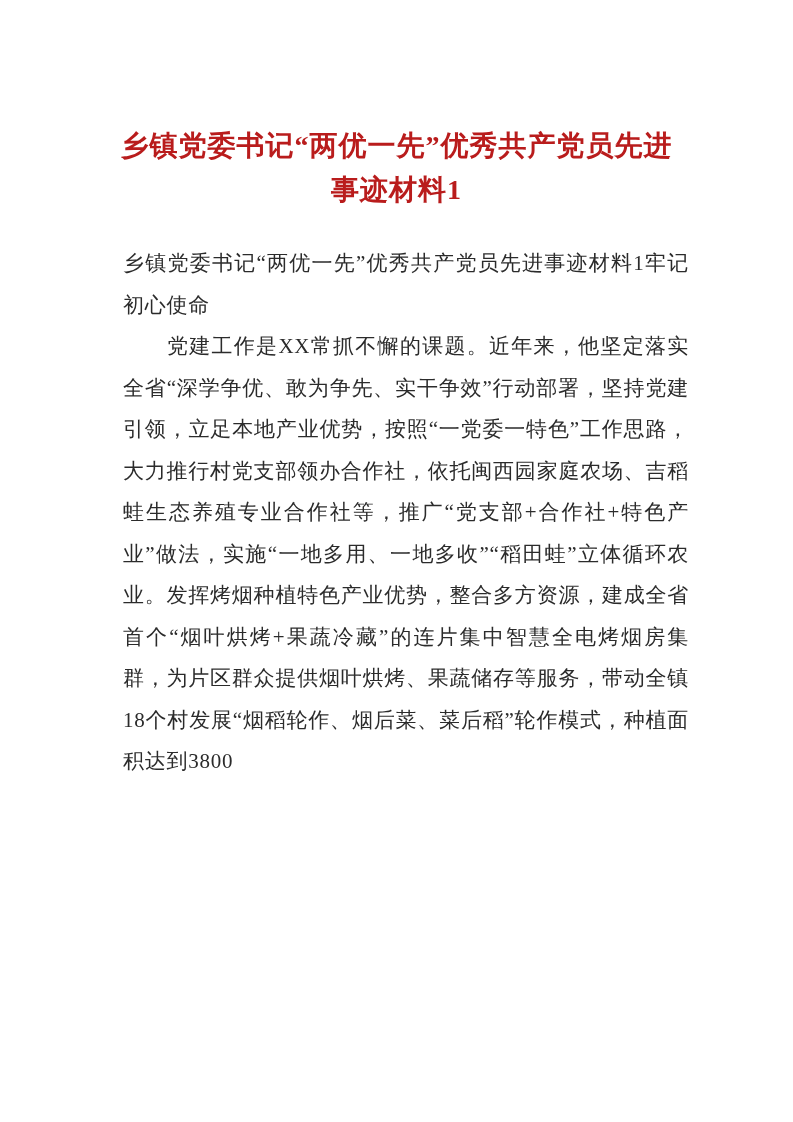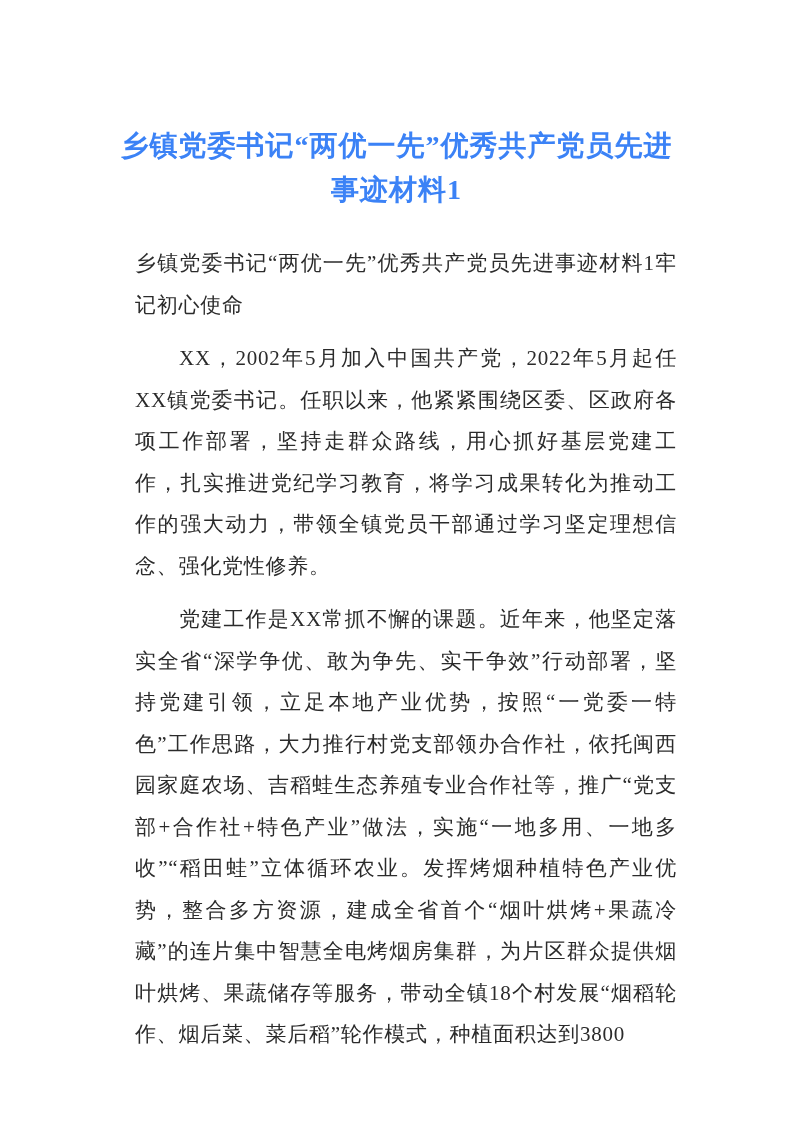--- a/index.html
+++ b/index.html
@@ -13,46 +13,45 @@
     height: 1122px;
     background: #ffffff;
     overflow: hidden;
     font-family: "Liberation Serif", "DejaVu Serif", serif;
   }
   .doc-title {
     margin: 124px 110px 0 110px;
     font-size: 28px;
     line-height: 44px;
     font-weight: 700;
-    color: #3b82f6;
+    color: #b91c1c;
     text-align: center;
     letter-spacing: 1px;
   }
   .doc-body {
     margin: 31px 104px 0 123px;
     font-size: 21px;
     line-height: 41.5px;
     color: #2b2b2b;
     text-align: justify;
     letter-spacing: 0.75px;
   }
   .doc-body p {
-    margin: 12px;
+    margin: 0;
     padding: 0;
   }
   .doc-body p.indent {
     text-indent: 44px;
   }
   .doc-body p.heading {
     font-weight: 400; 
   }
 </style>
 </head>
 <body>
 
 <div class="page">
   <h1 class="doc-title">乡镇党委书记“两优一先”优秀共产党员先进事迹材料1</h1>
   <div class="doc-body">
       <p class="normal">乡镇党委书记“两优一先”优秀共产党员先进事迹材料1牢记初心使命</p>
-      <p class="indent normal">XX，2002年5月加入中国共产党，2022年5月起任XX镇党委书记。任职以来，他紧紧围绕区委、区政府各项工作部署，坚持走群众路线，用心抓好基层党建工作，扎实推进党纪学习教育，将学习成果转化为推动工作的强大动力，带领全镇党员干部通过学习坚定理想信念、强化党性修养。</p>
       <p class="indent normal">党建工作是XX常抓不懈的课题。近年来，他坚定落实全省“深学争优、敢为争先、实干争效”行动部署，坚持党建引领，立足本地产业优势，按照“一党委一特色”工作思路，大力推行村党支部领办合作社，依托闽西园家庭农场、吉稻蛙生态养殖专业合作社等，推广“党支部+合作社+特色产业”做法，实施“一地多用、一地多收”“稻田蛙”立体循环农业。发挥烤烟种植特色产业优势，整合多方资源，建成全省首个“烟叶烘烤+果蔬冷藏”的连片集中智慧全电烤烟房集群，为片区群众提供烟叶烘烤、果蔬储存等服务，带动全镇18个村发展“烟稻轮作、烟后菜、菜后稻”轮作模式，种植面积达到3800</p>
     </div>
 </div>
 
 </body></html>

